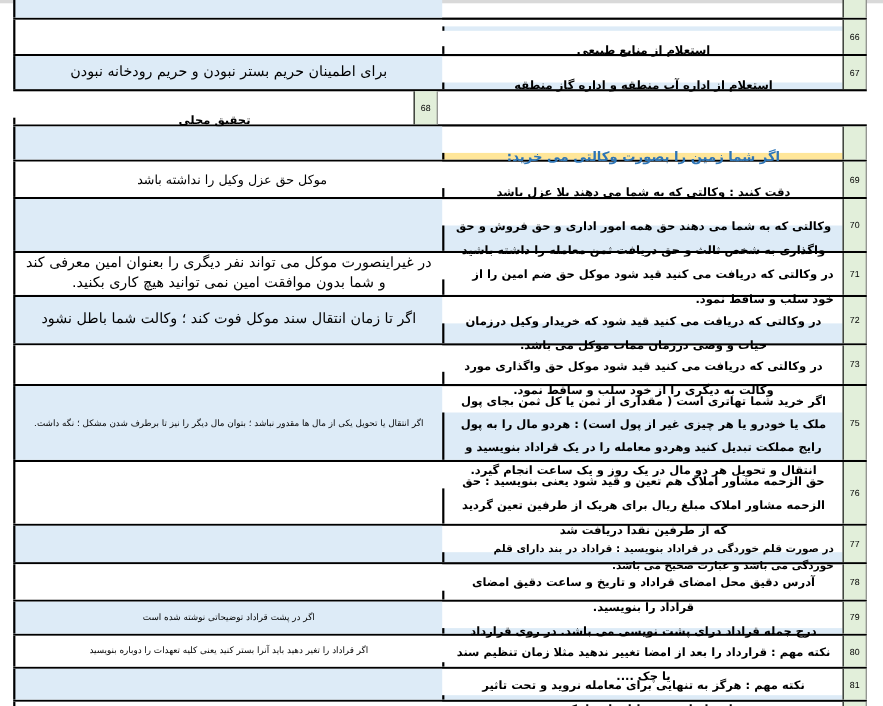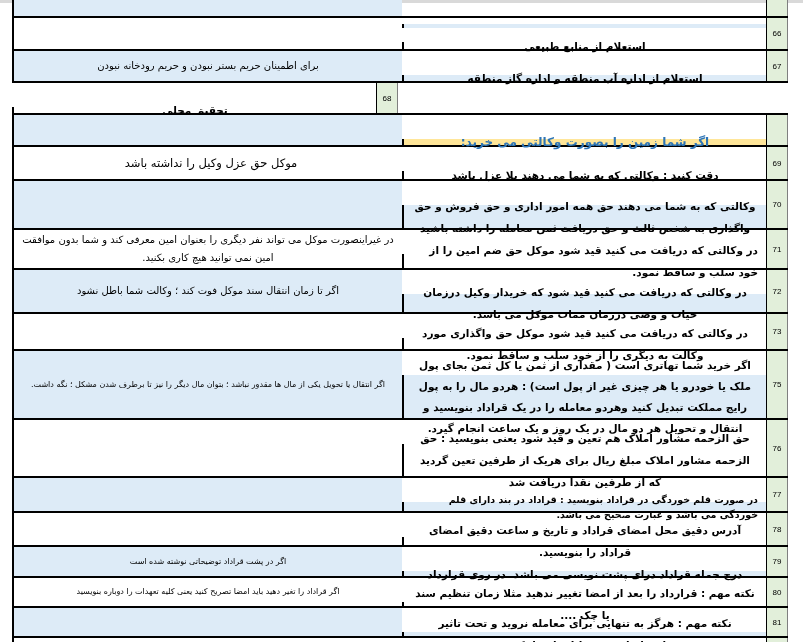--- a/index.html
+++ b/index.html
@@ -10,21 +10,21 @@
   .row.white .c-note, .row.white .c-main { background: #ffffff; }
   .row.blue .c-note, .row.blue .c-main { background: #ddebf7; }
   .row.header .c-note { background: #ddebf7; }
   .row.header .c-main { background: #ffe699; }
   .cell { box-sizing: border-box; display: flex; align-items: center; justify-content: center; text-align: center; direction: rtl; color: #000; }
   .c-note { width: 390px; border-left: 2px solid #000; padding: 2px 6px; font-size: 10px; line-height: 18px; }
   .c-main { width: 364px; border-left: 2px solid #000; padding: 2px 8px; font-size: 10.5px; line-height: 22px; font-weight: bold; margin-top: 24px; }
   .c-num { width: 22px; background: #e2efda; border-left: 1px solid #000; border-right: 1px solid #7f7f7f; font-size: 8px; font-family: "Liberation Sans", sans-serif; direction: ltr; }
   .c-main.justify { text-align: right; justify-content: flex-start; }
   .c-note.small { font-size: 8px; }
-  .c-note.medium { font-size: 10px; }
+  .c-note.medium { font-size: 13px; }
   .header .c-main { color: #2e75b6; font-size: 12px; font-weight: bold; }
   .big-note { font-size: 11.5px !important; padding-left: 12px; }
 </style>
 </head>
 <body>
 
 <div class="topline"></div>
 
 <div class="sheet">
 
@@ -111,21 +111,21 @@
     <div class="cell c-num">78</div>
   </div>
 
   <div class="row blue" style="height:31px">
     <div class="cell c-note small">اگر در پشت قراداد توضیحاتی نوشته شده است</div>
     <div class="cell c-main">درج جمله قراداد درای پشت نویسی می باشد. در روی قرارداد</div>
     <div class="cell c-num">79</div>
   </div>
 
   <div class="row white" style="height:30px">
-    <div class="cell c-note small">اگر قراداد را تغیر دهید باید امضا تصریح کنید یعنی کلیه تعهدات را دوباره بنویسید</div>
+    <div class="cell c-note small">اگر قراداد را تغیر دهید باید آنرا بستر کنید یعنی کلیه تعهدات را دوباره بنویسید</div>
     <div class="cell c-main">نکته مهم : قرارداد را بعد از امضا تغییر ندهید مثلا زمان تنظیم سند یا چک ....</div>
     <div class="cell c-num">80</div>
   </div>
 
   <div class="row blue" style="height:30px">
     <div class="cell c-note"></div>
     <div class="cell c-main">نکته مهم : هرگز به تنهایی  برای معامله نروید  و تحت تاثیر احساسات و هیجانات امضا نکنید</div>
     <div class="cell c-num">81</div>
   </div>
 

